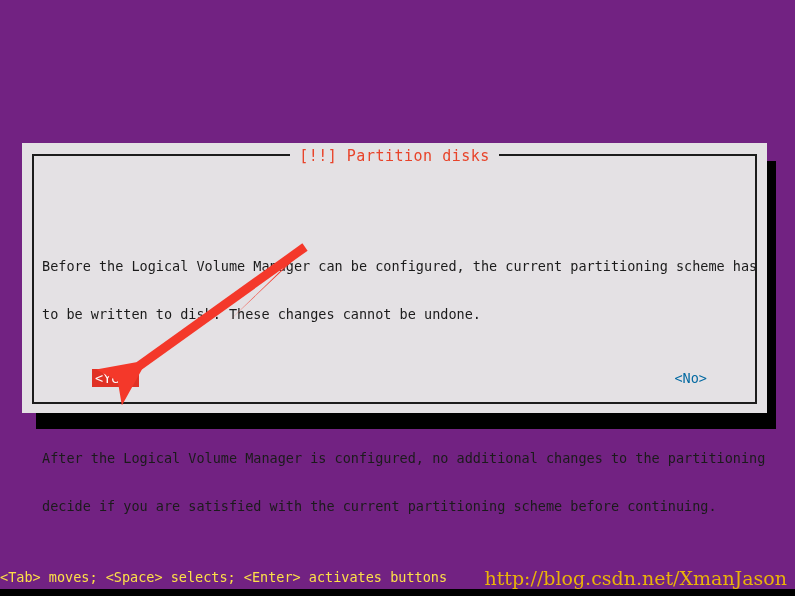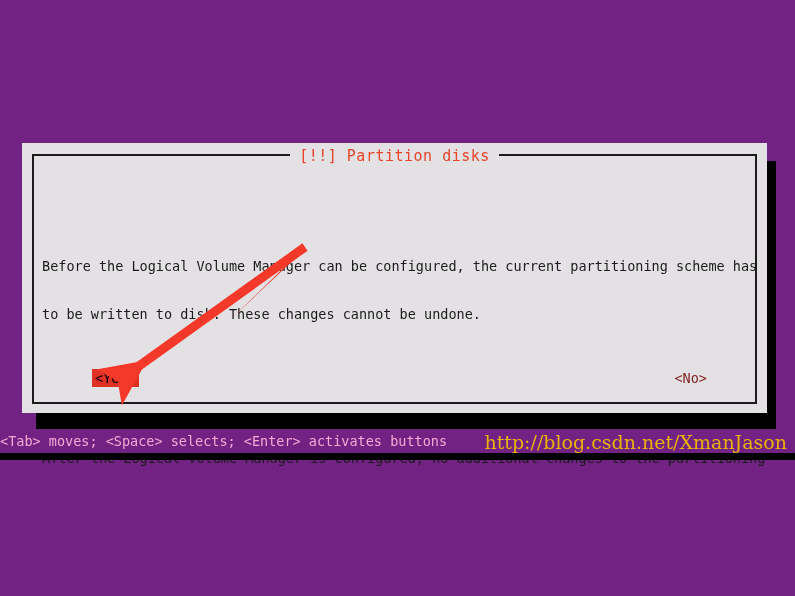--- a/index.html
+++ b/index.html
@@ -10,21 +10,21 @@
     width: 795px;
     height: 596px;
     overflow: hidden;
     background: #722282;
     font-family: "DejaVu Sans Mono", "Liberation Mono", monospace;
   }
 
   #screen {
     position: relative;
     width: 795px;
-    height: 460px;
+    height: 596px;
     background: #722282;
   }
 
   
   .dialog-shadow {
     position: absolute;
     left: 36px;
     top: 161px;
     width: 740px;
     height: 268px;
@@ -105,26 +105,26 @@
     font-size: 13.5px;
     line-height: 18px;
     white-space: pre;
     padding: 0 3px;
     color: #1b1b1b;
     cursor: default;
   }
   .btn-yes {
     left: 50px;
     background: #e03125;
-    color: #000000;
+    color: #ffffff;
   }
   .btn-no {
     right: 41px;
     background: transparent;
-    color: #7f1d1d;
+    color: #0369a1;
     margin-left: 32px;
   }
 
   
   .arrow-overlay {
     position: absolute;
     left: 0;
     top: 0;
     width: 795px;
     height: 596px;
@@ -137,21 +137,21 @@
     left: 0;
     bottom: 0;
     width: 795px;
     height: 30px;
     background: #722282;
   }
   .help-text {
     position: absolute;
     left: 0;
     top: 2px;
-    color: #f9a8d4;
+    color: #fde047;
     font-size: 13.5px;
     line-height: 18px;
     white-space: pre;
   }
   .watermark {
     position: absolute;
     right: 8px;
     top: 0px;
     color: #eab308;
     font-family: "DejaVu Serif", "Liberation Serif", serif;
@@ -185,20 +185,21 @@
 
     <div class="dialog-body">
 
       <div class="para">
         <span class="line">Before the Logical Volume Manager can be configured, the current partitioning scheme has</span>
         <span class="line">to be written to disk. These changes cannot be undone.</span>
       </div>
 
       <div class="para">
         <span class="line">After the Logical Volume Manager is configured, no additional changes to the partitioning</span>
+        <span class="line">decide if you are satisfied with the current partitioning scheme before continuing.</span>
       </div>
 
       
 
       
 
     </div>
 
     <div class="button-row">
       <span class="btn btn-yes">&lt;Yes&gt;</span>

